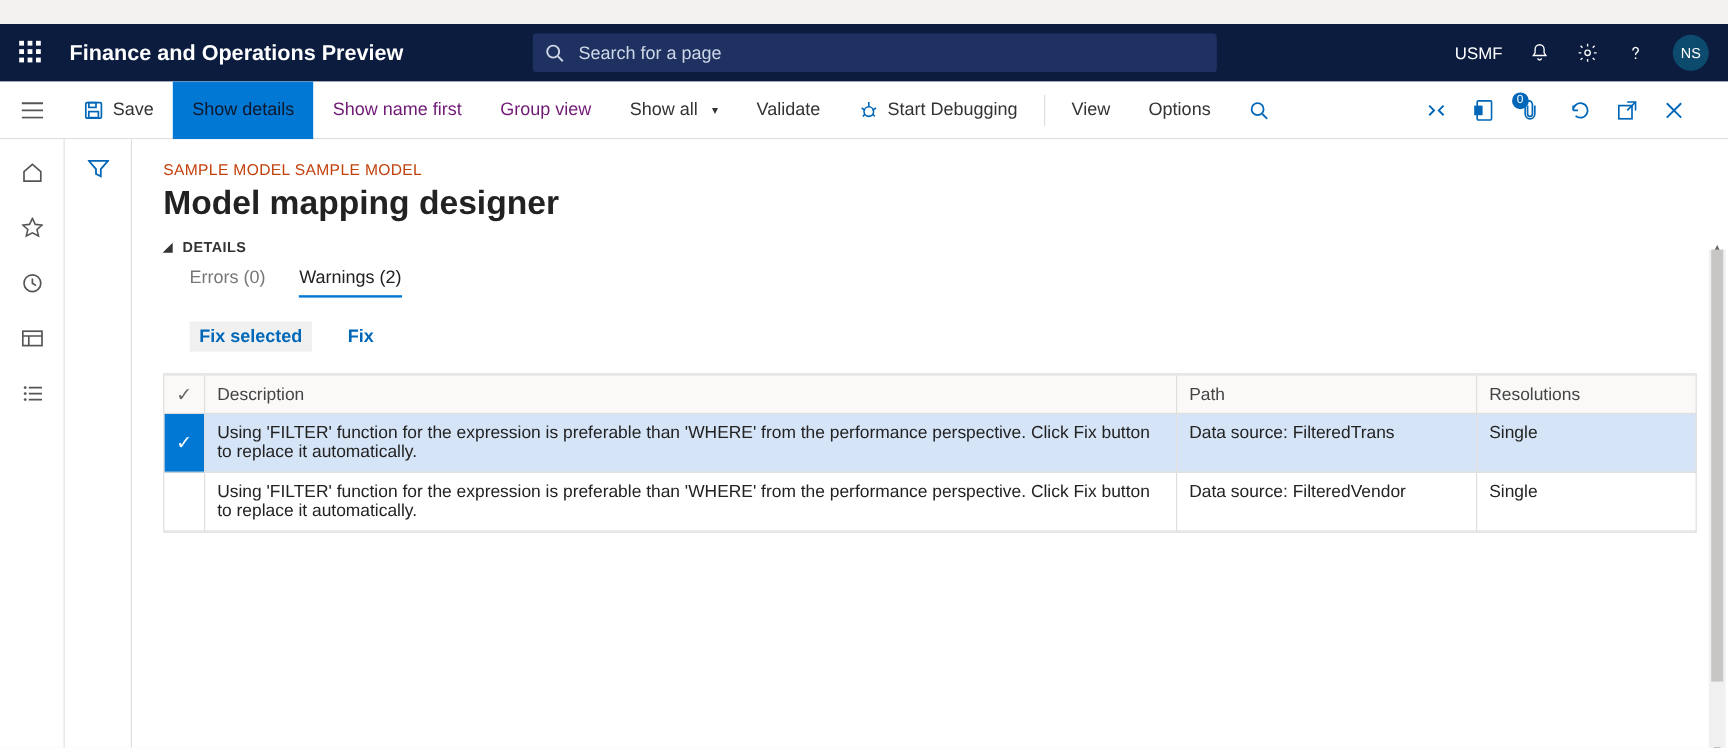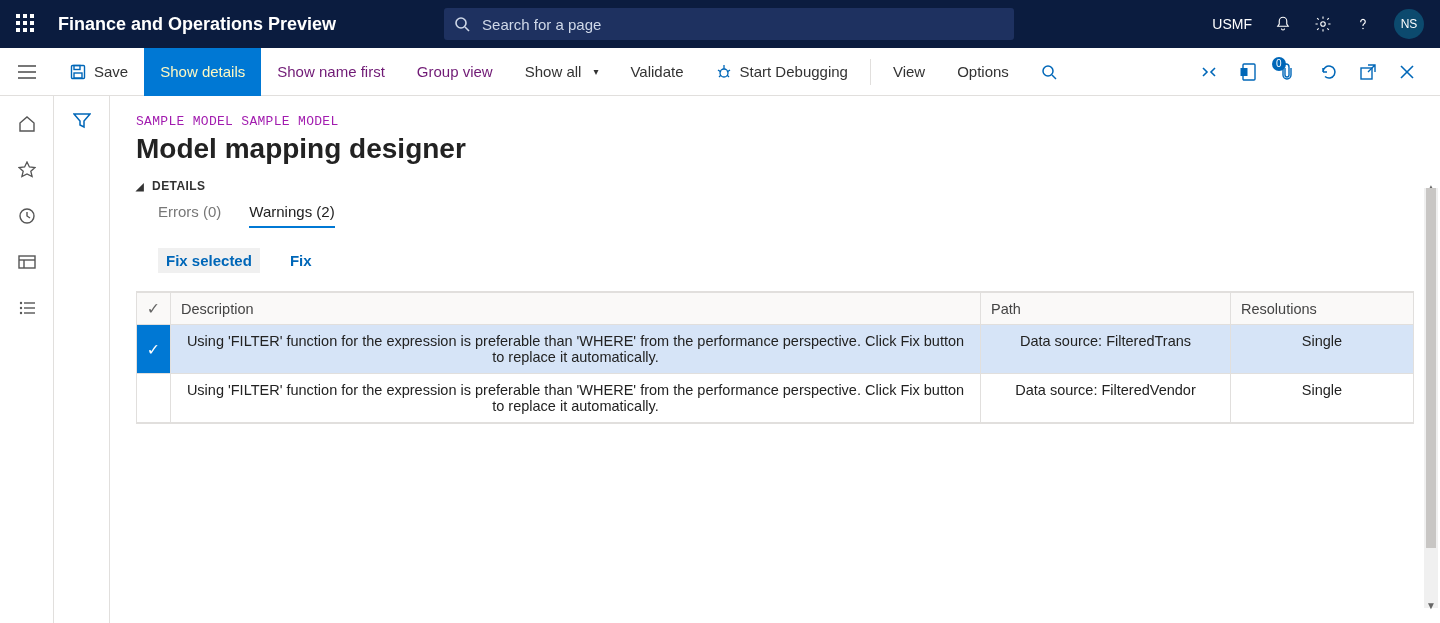--- a/index.html
+++ b/index.html
@@ -1,21 +1,21 @@
 <!DOCTYPE html>
 <html><head>
 <meta charset="utf-8">
 <style>
   * { box-sizing: border-box; margin: 0; padding: 0; font-family: "Segoe UI", Tahoma, sans-serif; }
   body { width: 1440px; height: 623px; overflow: hidden; background: #f3f2f1; }
 
   
   .topbar {
     height: 48px; background: #0b1c3f; color: #fff; display: flex; align-items: center;
-    padding: 0 10px; gap: 8px;
+    padding: 0 10px; gap: 8px; margin-top: 20px;
   }
   .topbar .waffle { width: 20px; height: 20px; display:grid; grid-template-columns:repeat(3,4px); grid-template-rows:repeat(3,4px); gap:3px; margin:0 14px 0 6px; cursor:pointer;}
   .topbar .waffle span{background:#fff;}
   .topbar .brand { font-size: 18px; font-weight:600; flex:0 0 auto; margin-right:40px;}
   .topbar .searchwrap{
     flex:0 0 auto; width:570px; height:32px; background:#1e3160; border-radius:3px;
     display:flex; align-items:center; padding:0 10px; color:#cfd8e8; gap:12px; margin-left:60px;
   }
   .topbar .searchwrap input{
     background:transparent; border:none; outline:none; color:#fff; font-size:15px; width:100%;
@@ -23,58 +23,58 @@
   .topbar .searchwrap input::placeholder{color:#cfd8e8;}
   .topbar .spacer{flex:1;}
   .topbar .right{display:flex; align-items:center; gap:22px; padding-right:6px;}
   .topbar .right .txt{font-size:14px;}
   .topbar .right .icon{width:18px;height:18px; cursor:pointer; display:flex;align-items:center;justify-content:center;}
   .topbar .avatar{width:30px;height:30px;border-radius:50%;background:#0c4a6e;display:flex;align-items:center;justify-content:center;font-size:12px;color:#fff;}
 
   
   .cmdbar{
     height:48px; background:#fff; border-bottom:1px solid #e1dfdd; display:flex; align-items:center;
-    padding:0 0 0 0; gap:0; font-size:15px; color:#333;
+    padding:0 12px 0 0; gap:0; font-size:15px; color:#333;
   }
   .cmdbar .ham{width:54px; display:flex;justify-content:center; cursor:pointer;}
   .cmdbar .btn{height:48px; display:flex; align-items:center; padding:0 16px; gap:8px; cursor:pointer;}
   .cmdbar .btn.link{color:#701a75;}
-  .cmdbar .btn.active{background:#0078d4; color:#fef9c3;}
+  .cmdbar .btn.active{background:#0078d4; color:#0f172a;}
   .cmdbar .sep{width:1px;height:26px;background:#e1dfdd;margin:0 6px;}
   .cmdbar .rightbtns{margin-left:auto; display:flex; align-items:center; gap:18px; padding-right:18px;}
   .cmdbar .iconbtn{color:#0067b8; cursor:pointer; position:relative; width:22px; text-align:center;}
   .cmdbar .badge{position:absolute; top:-6px; left:-8px; background:#0067b8;color:#fff;font-size:10px;border-radius:8px;padding:0 4px;line-height:14px;}
   .cmdbar .caret{font-size:10px;margin-left:4px;}
 
   
   .main{display:flex; height:calc(623px - 48px - 48px);}
   .leftrail{width:54px; background:#fff; border-right:1px solid #e1dfdd; display:flex; flex-direction:column; align-items:center; padding-top:18px; gap:26px;}
   .leftrail .ritem{width:20px;height:20px; color:#555; cursor:pointer; display:flex;align-items:center;justify-content:center;}
   .filterpane{width:56px; background:#fff; border-right:1px solid #e1dfdd; display:flex; justify-content:center; padding-top:16px;}
   .filterpane .filtericon{color:#0067b8; cursor:pointer;}
 
   .content{flex:1; background:#fff; padding:18px 26px 0 26px; position:relative; overflow:hidden;}
-  .breadcrumb{color:#a21caf; font-size:13px; letter-spacing:0.3px; margin-bottom:4px;font-family:Liberation Mono, monospace;}
+  .breadcrumb{color:#c2410c; font-size:13px; letter-spacing:0.3px; margin-bottom:4px;}
   .pagetitle{font-size:28px; font-weight:600; color:#222; margin-bottom:14px;}
   .sectionhdr{display:flex;align-items:center; gap:8px; font-size:12px; font-weight:600; color:#333; letter-spacing:0.4px; margin-bottom:10px; cursor:pointer;}
   .sectionhdr .tri{font-size:10px;}
 
   .tabs{display:flex; gap:28px; font-size:15px; color:#777; margin-bottom:20px; padding-left:22px;}
   .tabs .tab{padding-bottom:6px; cursor:pointer;}
   .tabs .tab.active{color:#222; border-bottom:2px solid #0078d4; font-weight:500;}
 
   .actions{display:flex; gap:22px; padding-left:22px; margin-bottom:18px;font-weight:bold;}
   .actions .abtn{color:#0067b8; font-size:15px; padding:4px 8px; cursor:pointer;}
   .actions .abtn.hover{background:#f0f0f0;}
 
   
   .tbl{border:1px solid #e1dfdd; border-left:none; border-right:none; margin-left:0;}
   .tbl table{width:100%; border-collapse:collapse; font-size:14.5px;}
   .tbl th{background:#faf9f8; text-align:left; font-weight:400; color:#444; padding:6px 10px; border:1px solid #e1dfdd; height:32px;}
-  .tbl td{padding:8px 10px; border:1px solid #e1dfdd; vertical-align:top; color:#222;text-align:center;}
+  .tbl td{padding:8px 10px; border:1px solid #e1dfdd; vertical-align:top; color:#222;}
   .tbl tr.selected td{background:#d6e4f7;}
   .tbl tr.selected td.selcell{background:#0078d4;}
   .tbl th.selcol, .tbl td.selcell{width:34px; text-align:center; padding:0;}
   .tbl td.selcell{vertical-align:middle;}
   .tbl .chk{color:#fff; font-size:16px;}
   .tbl th.selcol .hchk{color:#666; font-size:16px;}
   .col-desc{width:810px;}
   .col-path{width:250px;}
   .col-res{}
 

